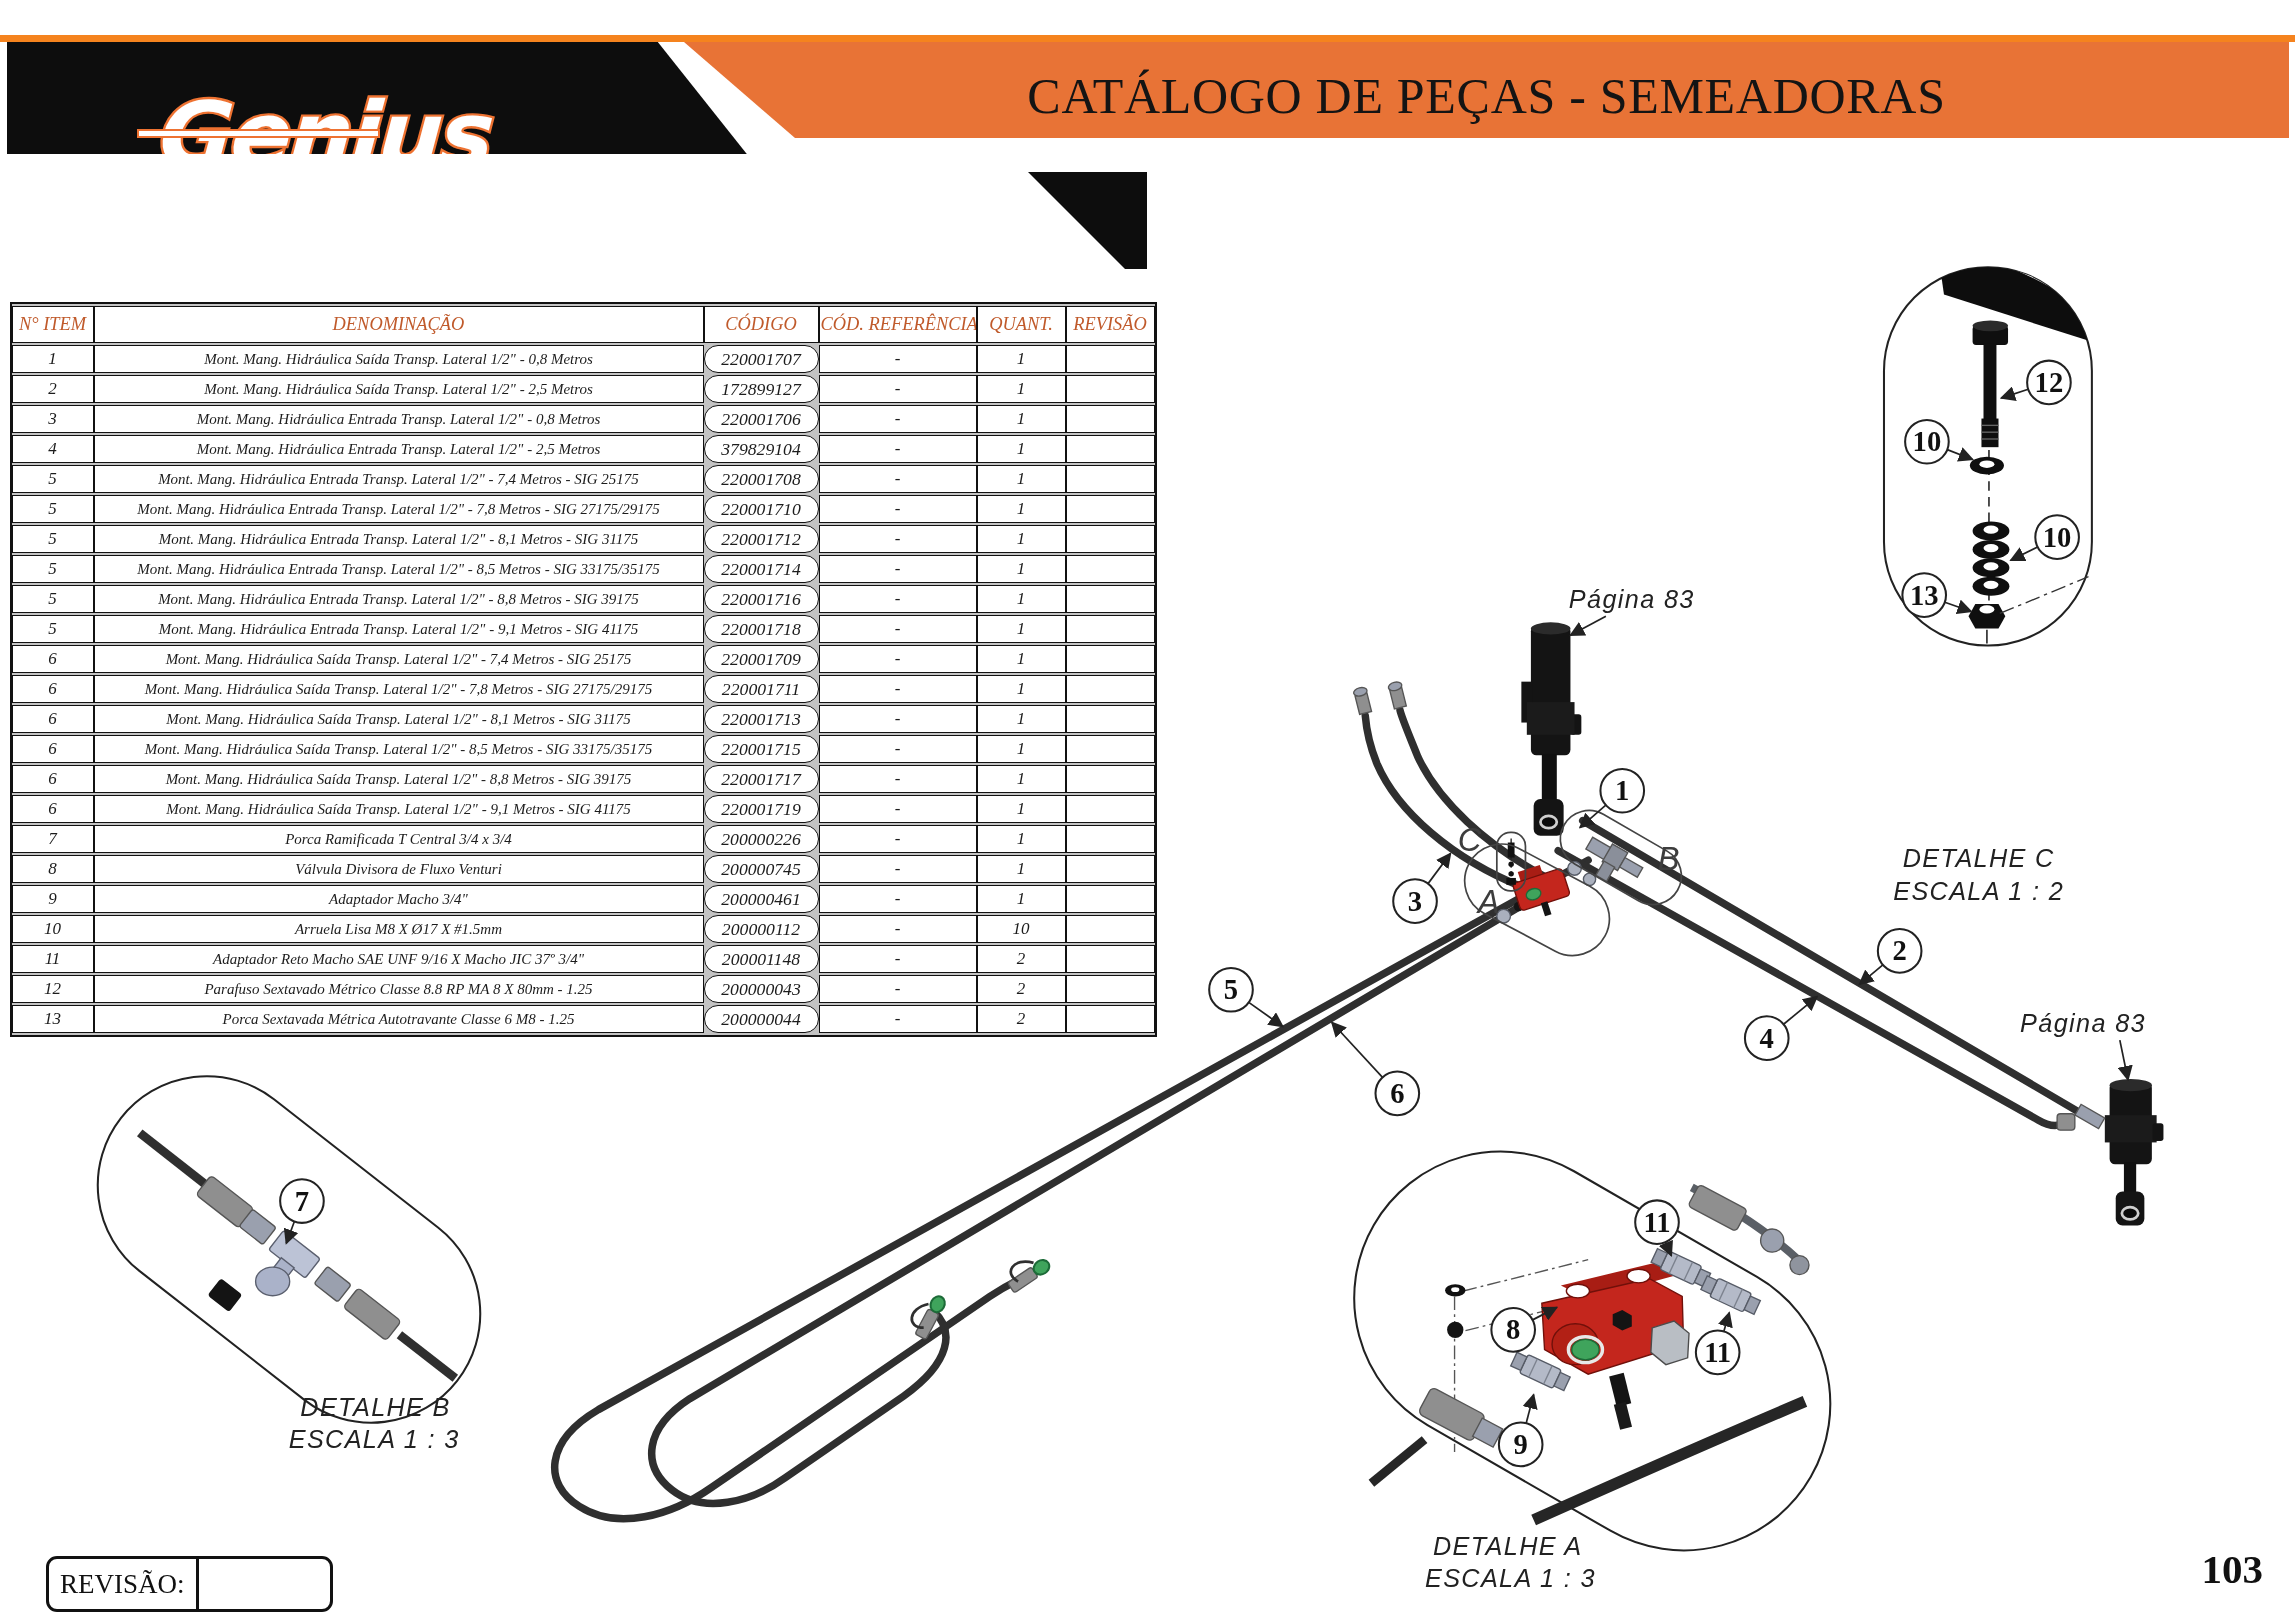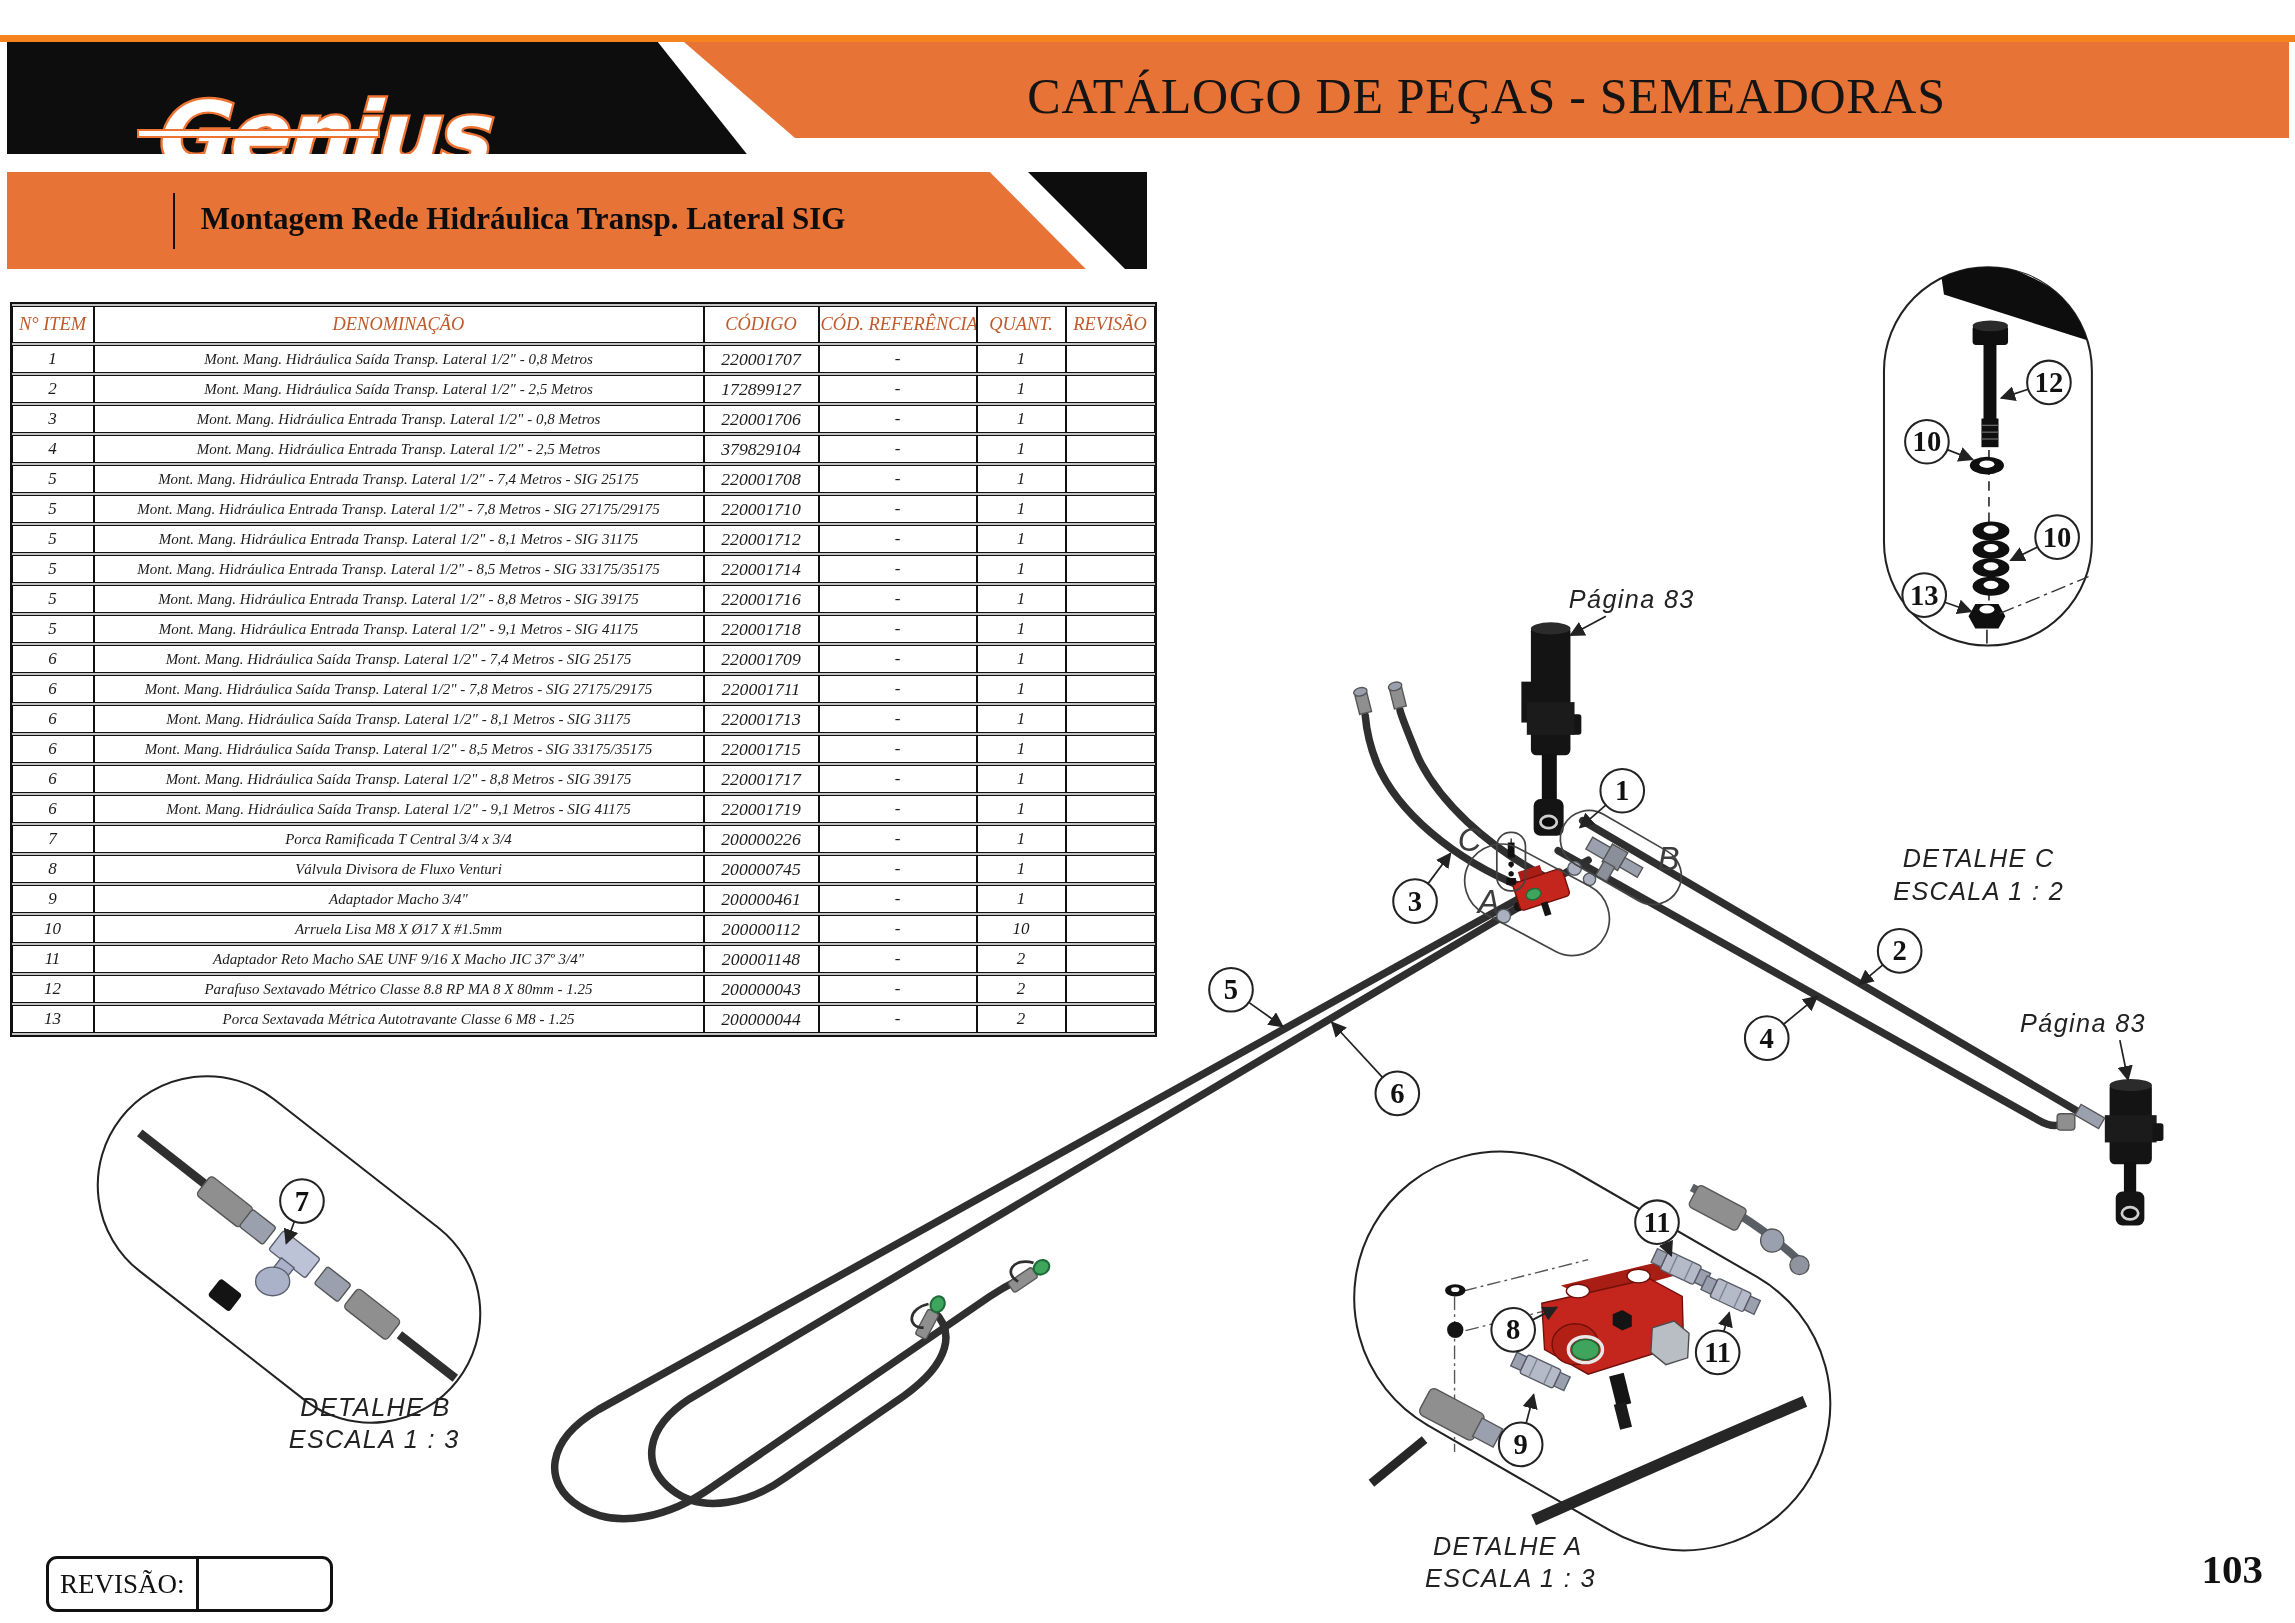--- a/index.html
+++ b/index.html
@@ -28,21 +28,21 @@
   
   .parts-table{position:absolute;left:9.5px;top:302px;width:1143px;border-collapse:separate;
                border-spacing:0 2px;background:#c3c3c3;border:2px solid #111;table-layout:fixed;z-index:5;}
   .parts-table th{background:#fff;border:1.4px solid #111;border-left-width:0.7px;border-right-width:0.7px;
                   font-style:italic;font-weight:normal;color:#C05A2B;font-size:18.4px;height:33px;
                   white-space:nowrap;overflow:hidden;}
   .parts-table td{background:#fff;border:1.4px solid #111;border-left-width:0.7px;border-right-width:0.7px;
                   font-style:italic;color:#1c1c1c;font-size:17px;height:26px;text-align:center;
                   white-space:nowrap;overflow:hidden;padding:0 2.7px;}
   .parts-table td.c1{font-size:15px;}
-  .parts-table td.c2{font-size:17.7px;}
+  .parts-table td.c2{font-size:17.7px;border-radius:14px;}
   
   #diagram{position:absolute;left:0;top:0;width:2295px;height:1623px;z-index:2;}
   .co-num{font:bold 42px "Liberation Serif",serif;fill:#111;}
   .lab-tech{font:italic 37px "Liberation Sans",sans-serif;fill:#222;letter-spacing:2px;}
   .lab-letter{font:italic 48px "Liberation Sans",sans-serif;fill:#3d3d3d;}
   
   .revision-box{position:absolute;left:46px;top:1556px;width:281px;height:50px;border:3.4px solid #111;
                 border-radius:11px;display:flex;background:#fff;z-index:6;}
   .rev-label{width:136px;border-right:3.4px solid #111;font-size:27px;color:#111;
              display:flex;align-items:center;padding-left:11px;}
@@ -59,24 +59,20 @@
 
   <div class="band-black">
     <div class="genius-logo">Genius</div>
     <div class="logo-underline"></div>
   </div>
 
   <div class="band-orange">
     <div class="catalog-title">CATÁLOGO DE PEÇAS - SEMEADORAS</div>
   </div>
 
-  <div class="sub-band">
-    <div class="sub-divider"></div>
-    <div class="sub-title">Montagem Rede Hidráulica Transp. Lateral SIG</div>
-  </div>
   <div class="sub-band-black"></div>
 
   <table class="parts-table">
     <colgroup>
       <col style="width:82px">
         <col style="width:610px">
         <col style="width:115px">
       <col style="width:158px">
         <col style="width:89px">
         <col style="width:89px">

